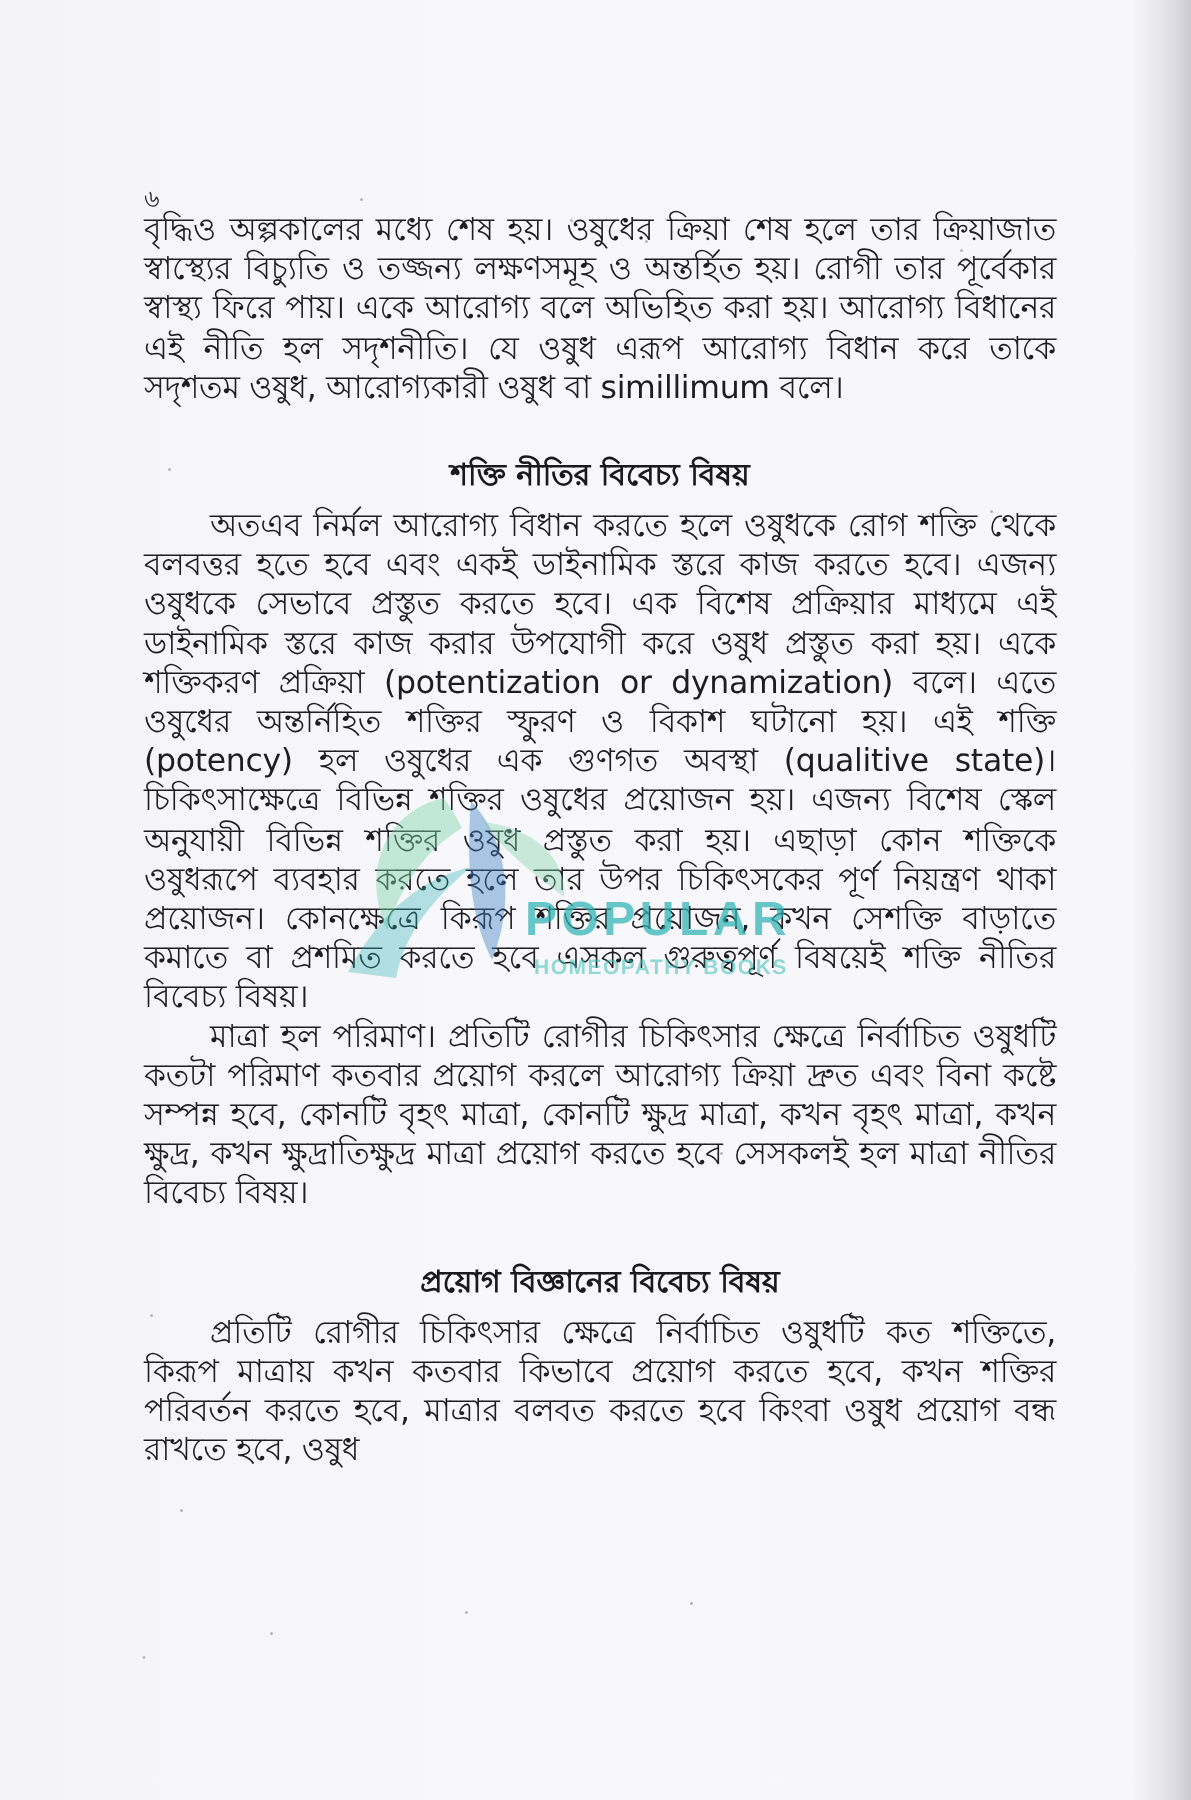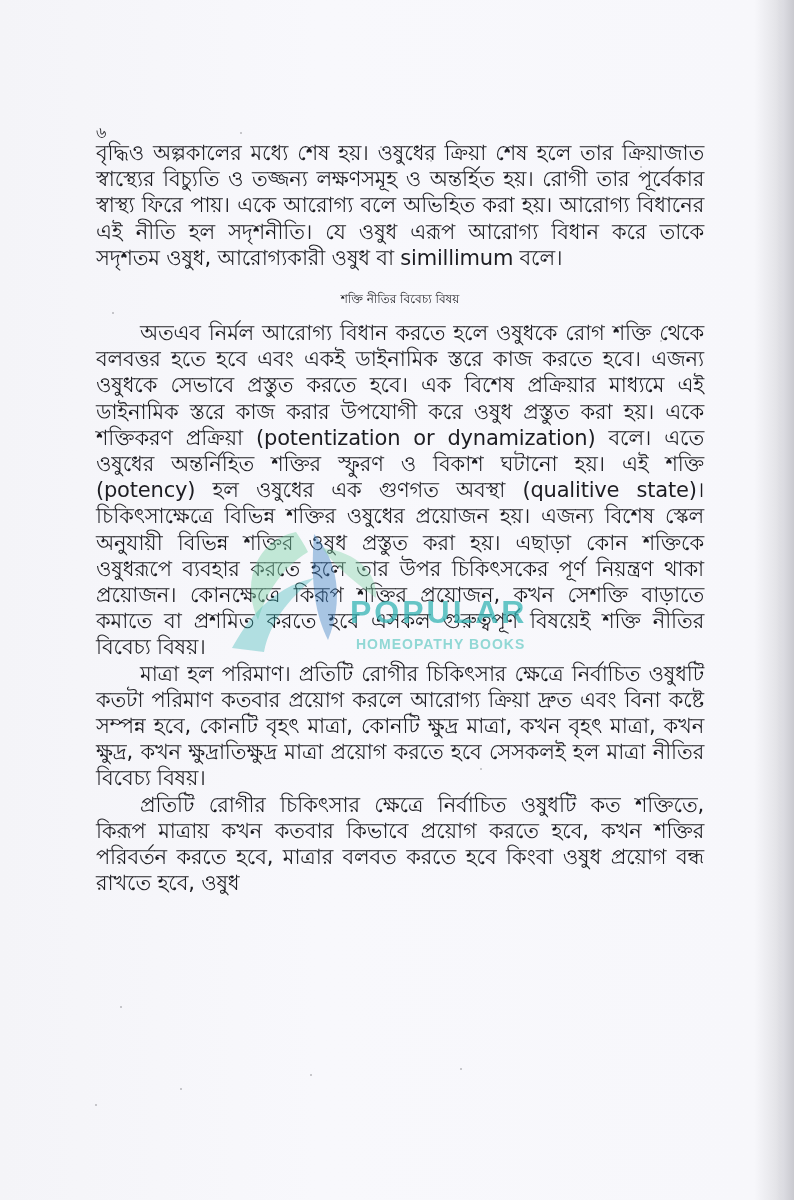--- a/index.html
+++ b/index.html
@@ -45,24 +45,24 @@
     line-height: 26.2px;
     text-align: justify;
     margin: 0;
     letter-spacing: -0.2px;
   }
   .para.indent {
     text-indent: 44px;
   }
   .heading {
     text-align: center;
-    font-size: 12px;
-    font-weight: normal;
+    font-size: 20px;
+    font-weight: bold;
     line-height: 30px;
-    margin: 13px 0 6px 0;
+    margin: 30px 0 6px 0;
     color: #1a1a1e;
   }
   .watermark {
     position: absolute;
     left: 218px;
     top: 530px;
     width: 400px;
     height: 130px;
     pointer-events: none;
   }
@@ -107,20 +107,21 @@
   <div class="page-number">৬</div>
 
   <div class="content">
     <p class="para">বৃদ্ধিও অল্পকালের মধ্যে শেষ হয়। ওষুধের ক্রিয়া শেষ হলে তার ক্রিয়াজাত স্বাস্থ্যের বিচ্যুতি ও তজ্জন্য লক্ষণসমূহ ও অন্তর্হিত হয়। রোগী তার পূর্বেকার স্বাস্থ্য ফিরে পায়। একে আরোগ্য বলে অভিহিত করা হয়। আরোগ্য বিধানের এই নীতি হল সদৃশনীতি। যে ওষুধ এরূপ আরোগ্য বিধান করে তাকে সদৃশতম ওষুধ, আরোগ্যকারী ওষুধ বা simillimum বলে।</p>
 
     <h2 class="heading">শক্তি নীতির বিবেচ্য বিষয়</h2>
     <p class="para indent">অতএব নির্মল আরোগ্য বিধান করতে হলে ওষুধকে রোগ শক্তি থেকে বলবত্তর হতে হবে এবং একই ডাইনামিক স্তরে কাজ করতে হবে। এজন্য ওষুধকে সেভাবে প্রস্তুত করতে হবে। এক বিশেষ প্রক্রিয়ার মাধ্যমে এই ডাইনামিক স্তরে কাজ করার উপযোগী করে ওষুধ প্রস্তুত করা হয়। একে শক্তিকরণ প্রক্রিয়া (potentization or dynamization) বলে। এতে ওষুধের অন্তর্নিহিত শক্তির স্ফুরণ ও বিকাশ ঘটানো হয়। এই শক্তি (potency) হল ওষুধের এক গুণগত অবস্থা (qualitive state)। চিকিৎসাক্ষেত্রে বিভিন্ন শক্তির ওষুধের প্রয়োজন হয়। এজন্য বিশেষ স্কেল অনুযায়ী বিভিন্ন শক্তির ওষুধ প্রস্তুত করা হয়। এছাড়া কোন শক্তিকে ওষুধরূপে ব্যবহার করতে হলে তার উপর চিকিৎসকের পূর্ণ নিয়ন্ত্রণ থাকা প্রয়োজন। কোনক্ষেত্রে কিরূপ শক্তির প্রয়োজন, কখন সেশক্তি বাড়াতে কমাতে বা প্রশমিত করতে হবে এসকল গুরুত্বপূর্ণ বিষয়েই শক্তি নীতির বিবেচ্য বিষয়।</p>
 
     <p class="para indent">মাত্রা হল পরিমাণ। প্রতিটি রোগীর চিকিৎসার ক্ষেত্রে নির্বাচিত ওষুধটি কতটা পরিমাণ কতবার প্রয়োগ করলে আরোগ্য ক্রিয়া দ্রুত এবং বিনা কষ্টে সম্পন্ন হবে, কোনটি বৃহৎ মাত্রা, কোনটি ক্ষুদ্র মাত্রা, কখন বৃহৎ মাত্রা, কখন ক্ষুদ্র, কখন ক্ষুদ্রাতিক্ষুদ্র মাত্রা প্রয়োগ করতে হবে সেসকলই হল মাত্রা নীতির বিবেচ্য বিষয়।</p>
 
+    <h2 class="heading">প্রয়োগ বিজ্ঞানের বিবেচ্য বিষয়</h2>
     <p class="para indent">প্রতিটি রোগীর চিকিৎসার ক্ষেত্রে নির্বাচিত ওষুধটি কত শক্তিতে, কিরূপ মাত্রায় কখন কতবার কিভাবে প্রয়োগ করতে হবে, কখন শক্তির পরিবর্তন করতে হবে, মাত্রার বলবত করতে হবে কিংবা ওষুধ প্রয়োগ বন্ধ রাখতে হবে, ওষুধ</p>
   </div>
 
   <div class="watermark">
     <svg class="wm-logo" width="200" height="130" viewBox="0 0 200 130">
       <path d="M78 2 C40 10 22 50 40 90 C46 70 60 40 90 22 C86 14 82 8 78 2 Z" fill="rgba(127,211,168,0.45)"></path>
       <path d="M96 4 C120 30 126 70 110 110 C98 86 92 56 96 4 Z" fill="rgba(58,127,192,0.42)"></path>
       <path d="M104 18 C140 22 160 44 158 68 C140 54 120 40 104 18 Z" fill="rgba(127,211,168,0.4)"></path>
       <path d="M14 118 C40 70 70 54 96 48 C70 70 52 92 46 122 Z" fill="rgba(46,178,178,0.35)"></path>
     </svg>

